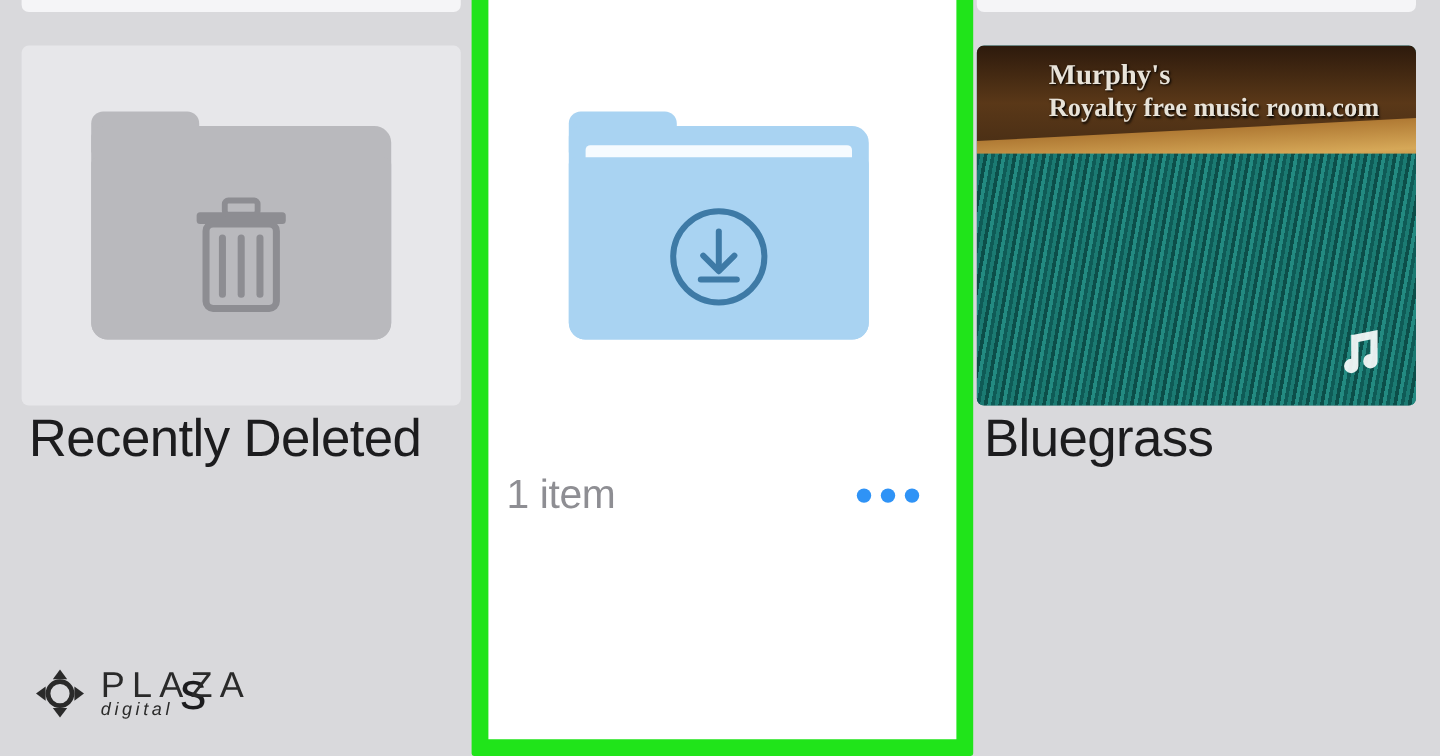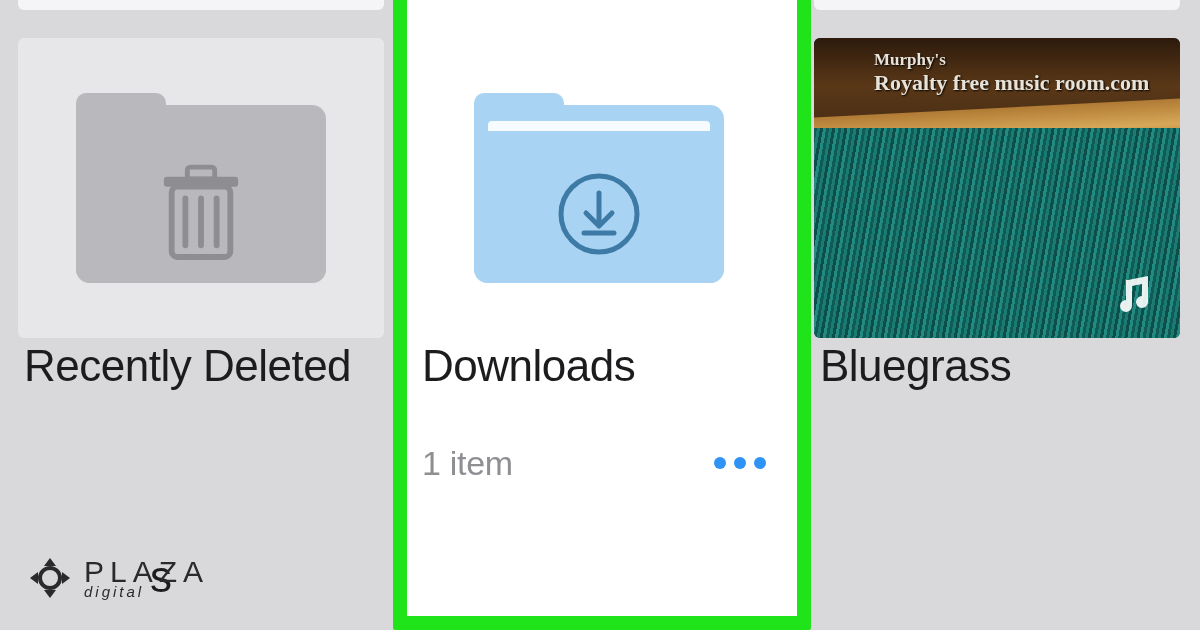--- a/index.html
+++ b/index.html
@@ -158,21 +158,21 @@
     position:absolute; top:70px; left:0; right:0; height:50px;
     background: linear-gradient(#b07a34, #d6a858 50%, #9c6a2a);
     transform: skewY(-3deg);
   }
   .banner-text {
     position:absolute; left:60px; top:12px;
     color:#e8e3d9; font-weight:700;
     text-shadow: 1px 1px 2px #000;
     font-family: Georgia, 'Times New Roman', serif;
   }
-  .banner-text .l1 { font-size:17px; }
+  .banner-text .l1 { font-size:24px; }
   .banner-text .l2 { font-size:22px; }
   .duration {
     position:absolute; left:20px; bottom:14px;
     color:#fff; font-size:40px; font-weight:400;
     text-shadow:0 1px 4px rgba(0,0,0,0.6);
   }
   .music-icon {
     position:absolute; right:22px; bottom:18px;
     color:#fff; opacity:0.9;
   }
@@ -232,21 +232,20 @@
           <svg width="86" height="86" viewBox="0 0 86 86">
             <circle cx="43" cy="43" r="38" fill="none" stroke="#3e7aa6" stroke-width="5"></circle>
             <line x1="43" y1="22" x2="43" y2="54" stroke="#3e7aa6" stroke-width="5" stroke-linecap="round"></line>
             <polyline points="30,42 43,55 56,42" fill="none" stroke="#3e7aa6" stroke-width="5" stroke-linecap="round" stroke-linejoin="round"></polyline>
             <line x1="28" y1="62" x2="58" y2="62" stroke="#3e7aa6" stroke-width="5" stroke-linecap="round"></line>
           </svg>
         </div>
       </div>
     </div>
     <div class="meta">
-      <div class="title">Downloads</div>
       <div class="subrow">
         <div class="subtext">1 item</div>
         <div class="more-dots">
             <span></span>
             <span></span>
             <span></span>
           </div>
       </div>
     </div>
   </div>

